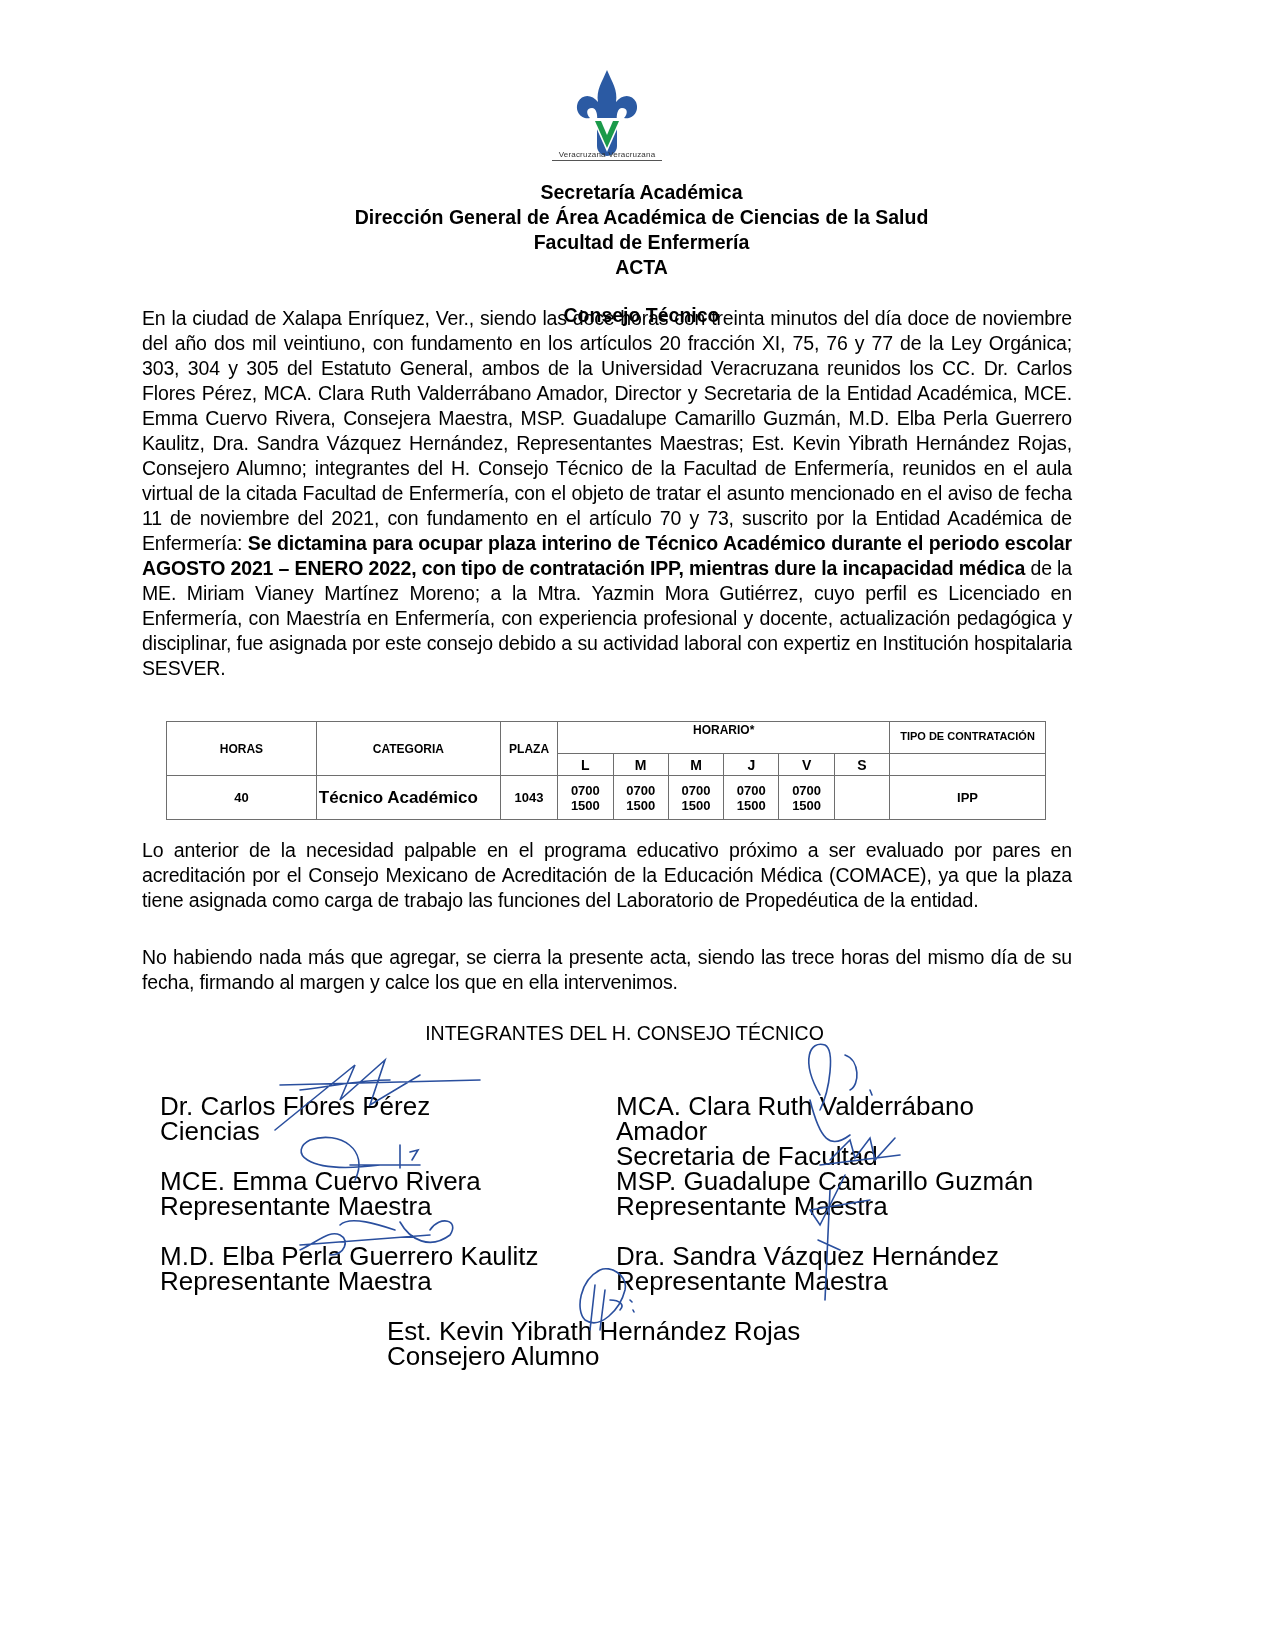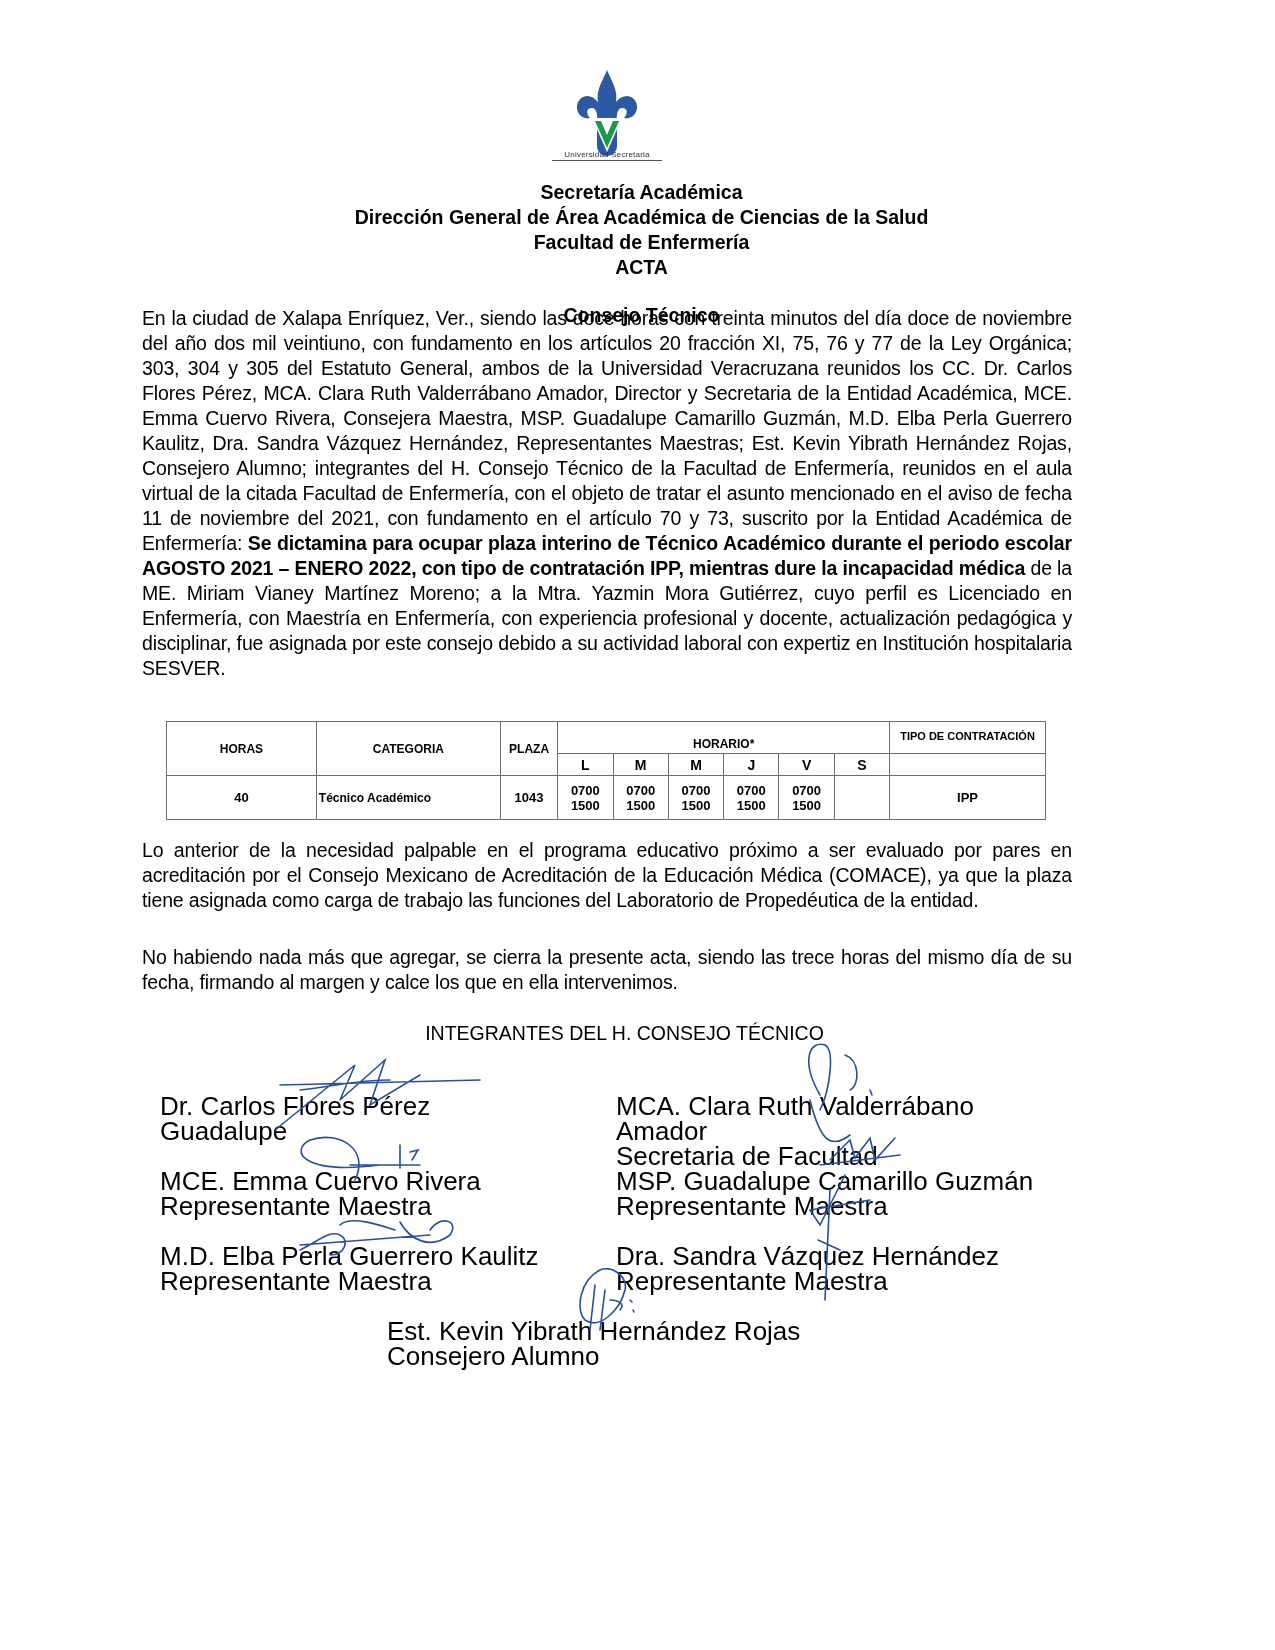--- a/index.html
+++ b/index.html
@@ -9,53 +9,53 @@
   .logo-caption { position:absolute; left:552px; top:150px; width:110px; text-align:center;
                   font-size:8px; color:#333; border-bottom:1px solid #555; padding-bottom:1px; letter-spacing:0.2px;}
   .heading { position:absolute; left:4px; width:1275px; text-align:center; font-weight:bold;
              font-size:19.5px; line-height:25px; }
   .para { position:absolute; left:142px; width:930px; font-size:19.5px; line-height:25px;
           text-align:justify; letter-spacing:-0.15px; }
   .para b { font-weight:bold; }
   table.tbl { position:absolute; left:166px; top:721px; width:880px; border-collapse:collapse;
               font-family:"Liberation Sans", sans-serif; font-size:12px; font-weight:bold; }
   table.tbl td { border:1.5px solid #6e6e6e; text-align:center; padding:0; }
-  table.tbl td.cat { text-align:left; padding-left:2px; font-size:12px; }
+  table.tbl td.cat { text-align:left; padding-left:2px; font-size:17px; }
   .sig-title { position:absolute; left:0; width:1249px; text-align:center; font-size:19.5px; top:1022px; }
   .sig { position:absolute; font-size:26px; line-height:25px; width:420px; }
   .signature { position:absolute; }
 </style>
 </head>
 <body>
 
 <svg class="logo" viewBox="0 0 110 95">
   <path d="M55 2 C50 14 44 22 46 34 C40 26 30 26 26 34 C22 44 30 52 38 50 C34 46 34 40 40 40 C44 40 46 46 45 54 L45 78 C45 84 50 88 55 88 C60 88 65 84 65 78 L65 54 C64 46 66 40 70 40 C76 40 76 46 72 50 C80 52 88 44 84 34 C80 26 70 26 64 34 C66 22 60 14 55 2 Z" fill="#2b5aa3"></path>
   <path d="M40 50 L70 50 L55 84 Z" fill="#ffffff"></path>
   <path d="M43 53 L67 53 L55 80 Z" fill="#1b9a4a"></path>
   <path d="M49 53 L55 67 L61 53 Z" fill="#ffffff"></path>
 </svg>
-<div class="logo-caption">Universidad Secretaria</div>
+<div class="logo-caption">Veracruzana Veracruzana</div>
 
 <div class="heading" style="top:180px;">Secretaría Académica</div>
 <div class="heading" style="top:205px;">Dirección General de Área Académica de Ciencias de la Salud</div>
 <div class="heading" style="top:230px;">Facultad de Enfermería</div>
 <div class="heading" style="top:255px;">ACTA</div>
 <div class="heading" style="top:280px;margin-top:23px;">Consejo Técnico</div>
 
 <div class="para" style="top:306px;">
   <span>En la ciudad de Xalapa Enríquez, Ver., siendo las doce horas con treinta minutos del día doce de noviembre del año dos mil veintiuno, con fundamento en los artículos 20 fracción XI, 75, 76 y 77 de la Ley Orgánica; 303, 304 y 305 del Estatuto General, ambos de la Universidad Veracruzana reunidos los CC. Dr. Carlos Flores Pérez, MCA. Clara Ruth Valderrábano Amador, Director y Secretaria de la Entidad Académica, MCE. Emma Cuervo Rivera, Consejera Maestra, MSP. Guadalupe Camarillo Guzmán, M.D. Elba Perla Guerrero Kaulitz, Dra. Sandra Vázquez Hernández, Representantes Maestras; Est. Kevin Yibrath Hernández Rojas, Consejero Alumno; integrantes del H. Consejo Técnico de la Facultad de Enfermería, reunidos en el aula virtual de la citada Facultad de Enfermería, con el objeto de tratar el asunto mencionado en el aviso de fecha 11 de noviembre del 2021, con fundamento en el artículo 70 y 73, suscrito por la Entidad Académica de Enfermería: </span><b>Se dictamina para ocupar plaza interino de Técnico Académico durante el periodo escolar AGOSTO 2021 – ENERO 2022, con tipo de contratación IPP, mientras dure la incapacidad médica</b><span> de la ME. Miriam Vianey Martínez Moreno; a la Mtra. Yazmin Mora Gutiérrez, cuyo perfil es Licenciado en Enfermería, con Maestría en Enfermería, con experiencia profesional y docente, actualización pedagógica y disciplinar, fue asignada por este consejo debido a su actividad laboral con expertiz en Institución hospitalaria SESVER.</span>
 </div>
 
 <table class="tbl">
   <tbody>
       <tr style="height:32px;">
     <td rowspan="2" style="width:148px;margin-left:9px;">HORAS</td>
     <td rowspan="2" style="width:182px;">CATEGORIA</td>
     <td rowspan="2" style="width:56px;">PLAZA</td>
-    <td colspan="6" style="vertical-align:bottom;padding-bottom:2px;">HORARIO*</td>
+    <td colspan="6" style="vertical-align:bottom;padding-bottom:16px;">HORARIO*</td>
     <td style="width:154px; vertical-align:top; padding-top:8px; font-size:11px;">TIPO DE CONTRATACIÓN</td>
   </tr>
   <tr style="height:22px; font-size:14px;">
     <td style="width:54px;">L</td>
     <td style="width:54px;">M</td>
     <td style="width:54px;">M</td>
     <td style="width:54px;">J</td>
     <td style="width:54px;">V</td>
     <td style="width:54px;">S</td>
     <td></td>
@@ -93,21 +93,21 @@
 </tbody>
   </table>
 
 <div class="para" style="top:838px;">Lo anterior de la necesidad palpable en el programa educativo próximo a ser evaluado por pares en acreditación por el Consejo Mexicano de Acreditación de la Educación Médica (COMACE), ya que la plaza tiene asignada como carga de trabajo las funciones del Laboratorio de Propedéutica de la entidad.</div>
 <div class="para" style="top:945px;">No habiendo nada más que agregar, se cierra la presente acta, siendo las trece horas del mismo día de su fecha, firmando al margen y calce los que en ella intervenimos.</div>
 
 <div class="sig-title">INTEGRANTES DEL H. CONSEJO TÉCNICO</div>
 
 <div class="sig" style="left:160px; top:1094px;">
   <div>Dr. Carlos Flores Pérez</div>
-  <div>Guadalupe</div>
+  <div>Ciencias</div>
 </div>
 <div class="sig" style="left:616px; top:1094px;">
   <div>MCA. Clara Ruth Valderrábano Amador</div>
   <div>Secretaria de Facultad</div>
 </div>
 <div class="sig" style="left:160px; top:1169px;">
   <div>MCE. Emma Cuervo Rivera</div>
   <div>Representante Maestra</div>
 </div>
 <div class="sig" style="left:616px; top:1169px;">

